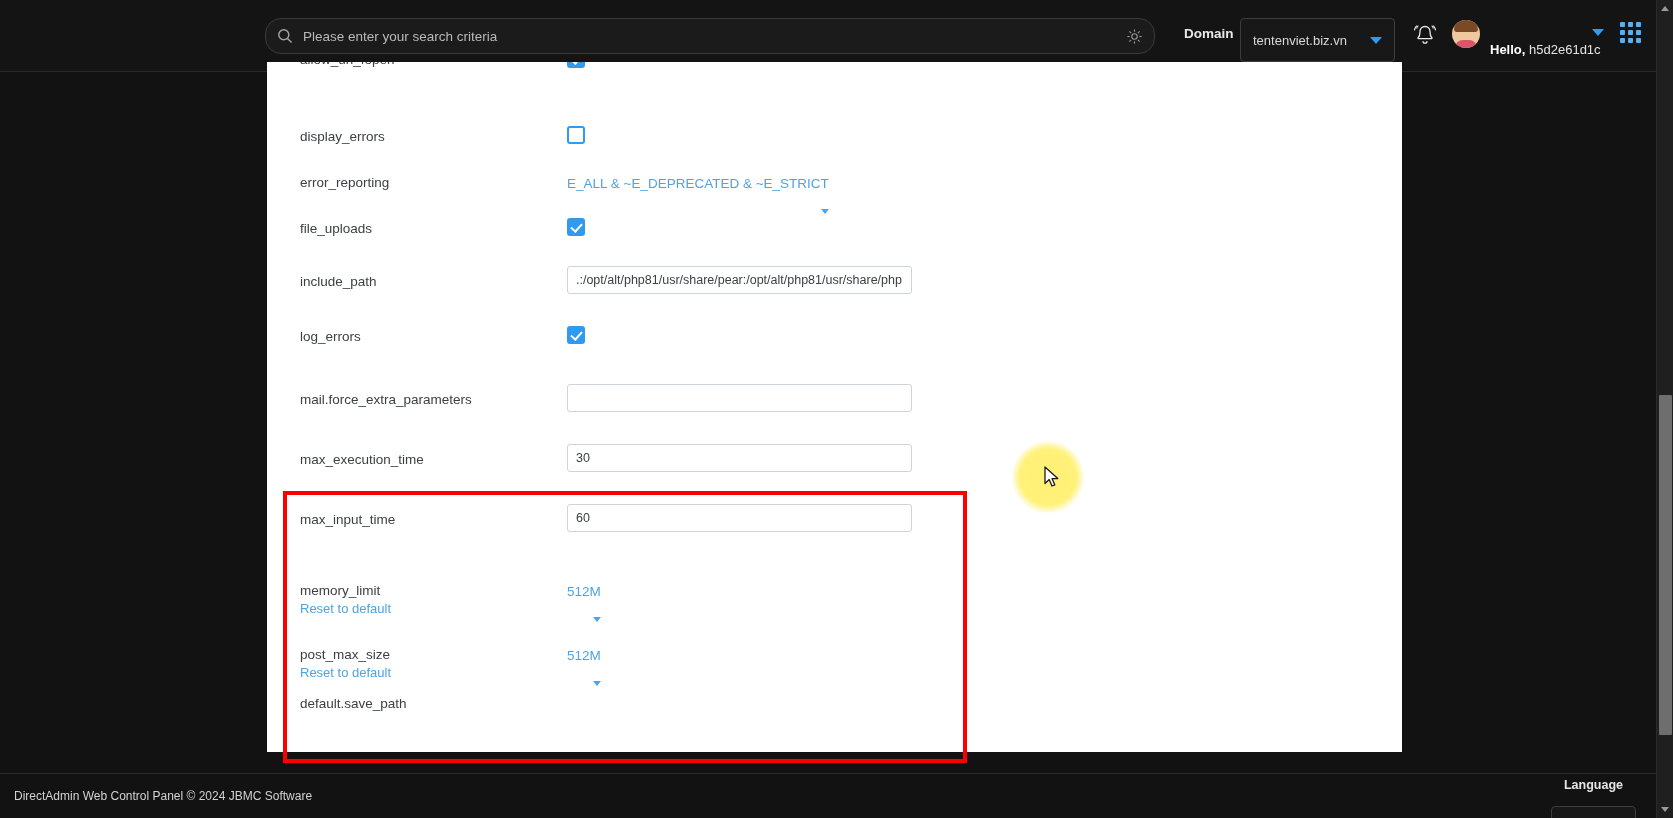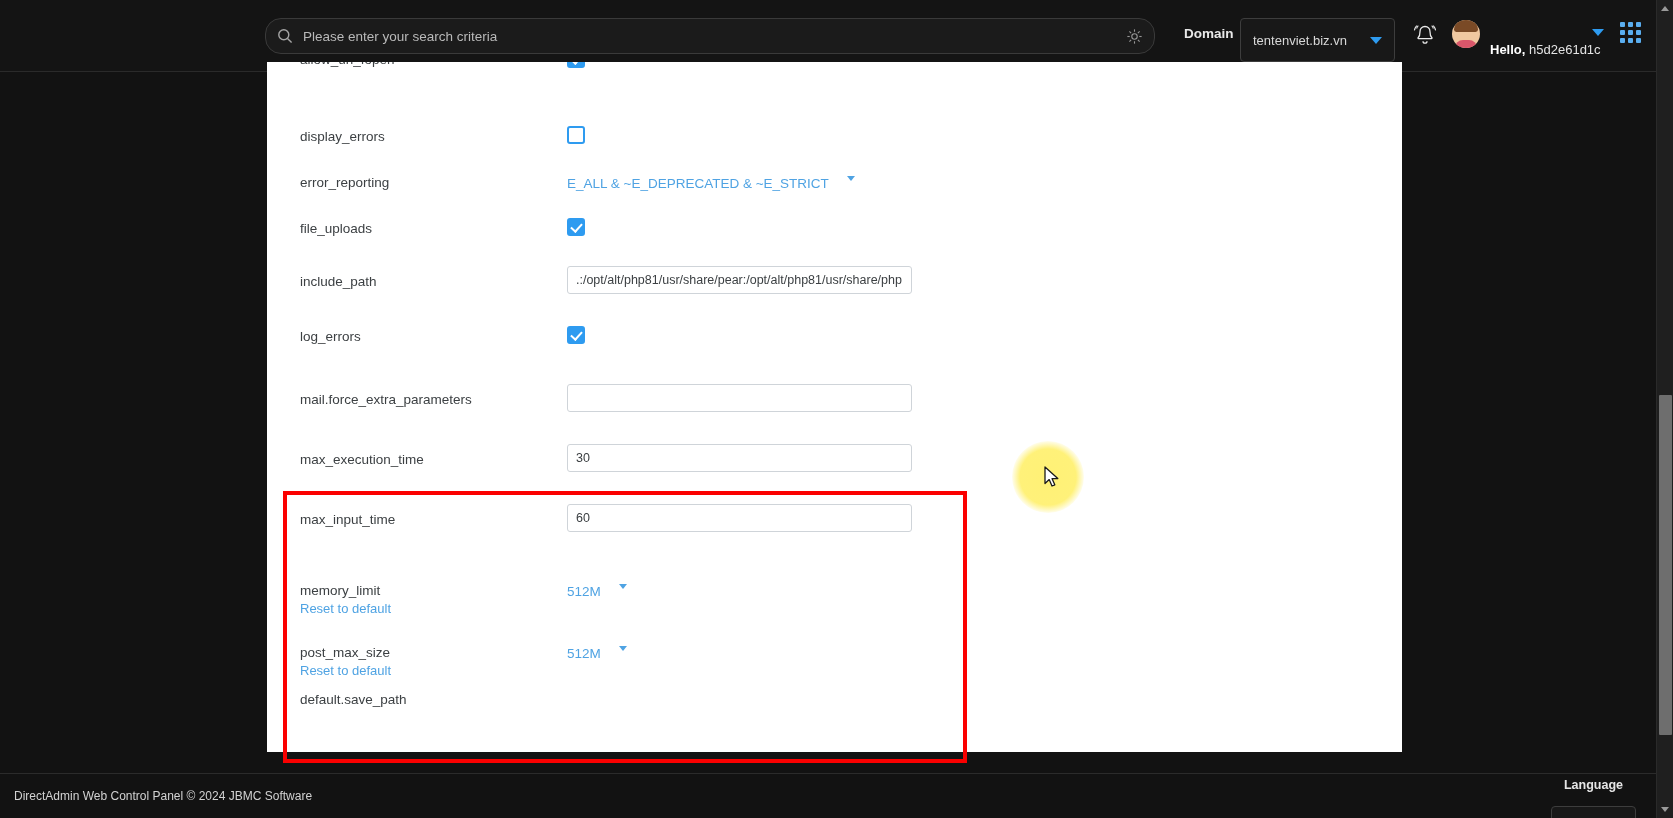--- a/index.html
+++ b/index.html
@@ -162,21 +162,21 @@
   .chk.checked { background: #2e9bf0; border-color: #2e9bf0; }
   .chk.checked::after {
     content: ""; position: absolute;
     left: 4px; top: 1px; width: 5px; height: 9px;
     border: solid #fff; border-width: 0 2px 2px 0;
     transform: rotate(42deg);
   }
 
   .dropdown-link {
     font-size: 13.5px; color: #4fa3e3; cursor: pointer;
-    white-space: nowrap; display: inline-flex; align-items: flex-start; gap: 18px;
+    white-space: nowrap; display: inline-flex; align-items: flex-end; gap: 18px; flex-direction: column;
   }
   .dropdown-link .dcaret {
     width: 0; height: 0;
     border-left: 4px solid transparent; border-right: 4px solid transparent;
     border-top: 5px solid #4fa3e3;
   }
   .reset-link {
     display: block; font-size: 13px; color: #4fa3e3;
     cursor: pointer; margin-top: 3px; padding-left: 33px;
   }

